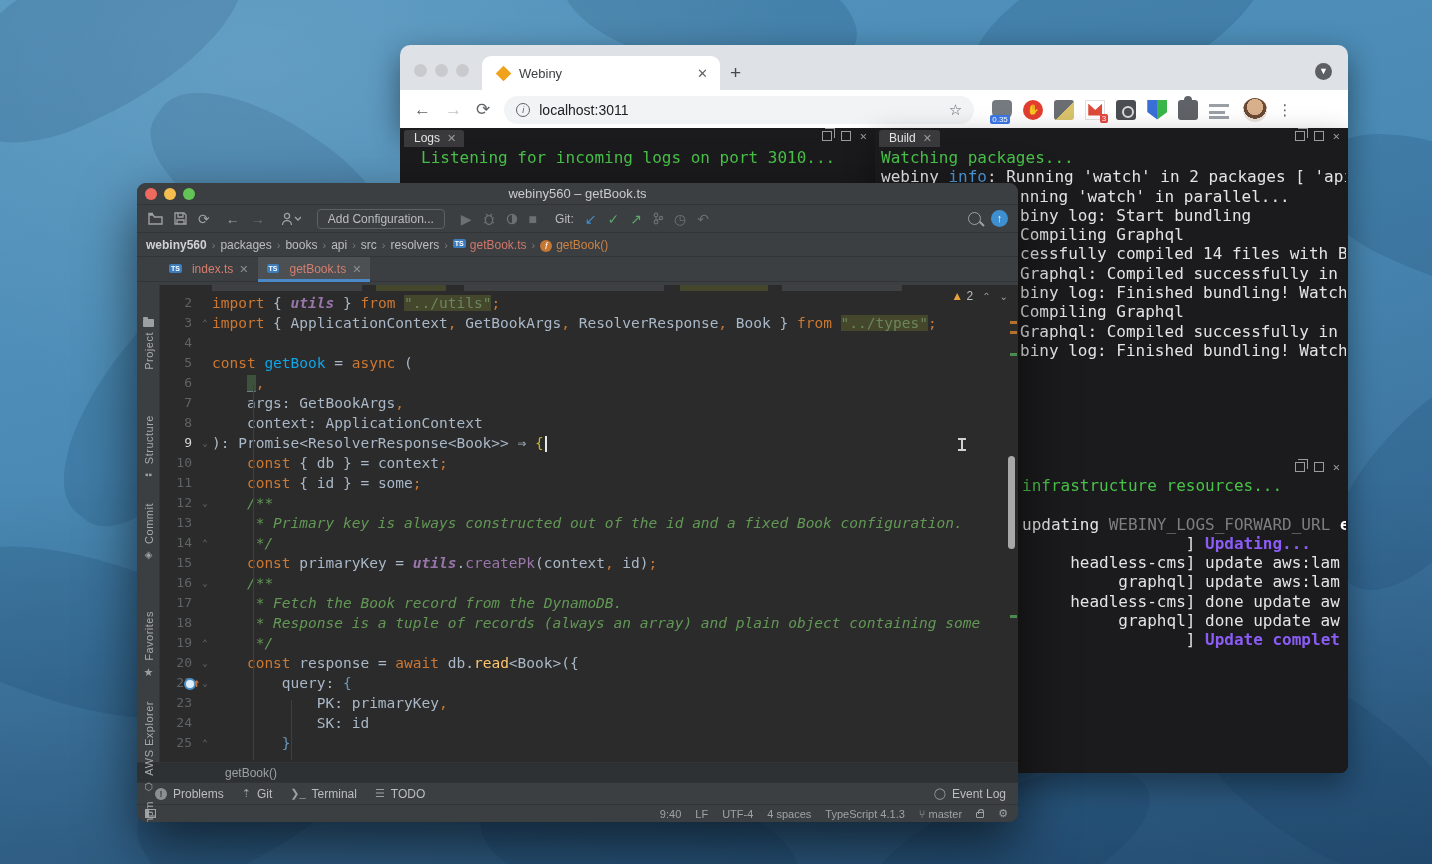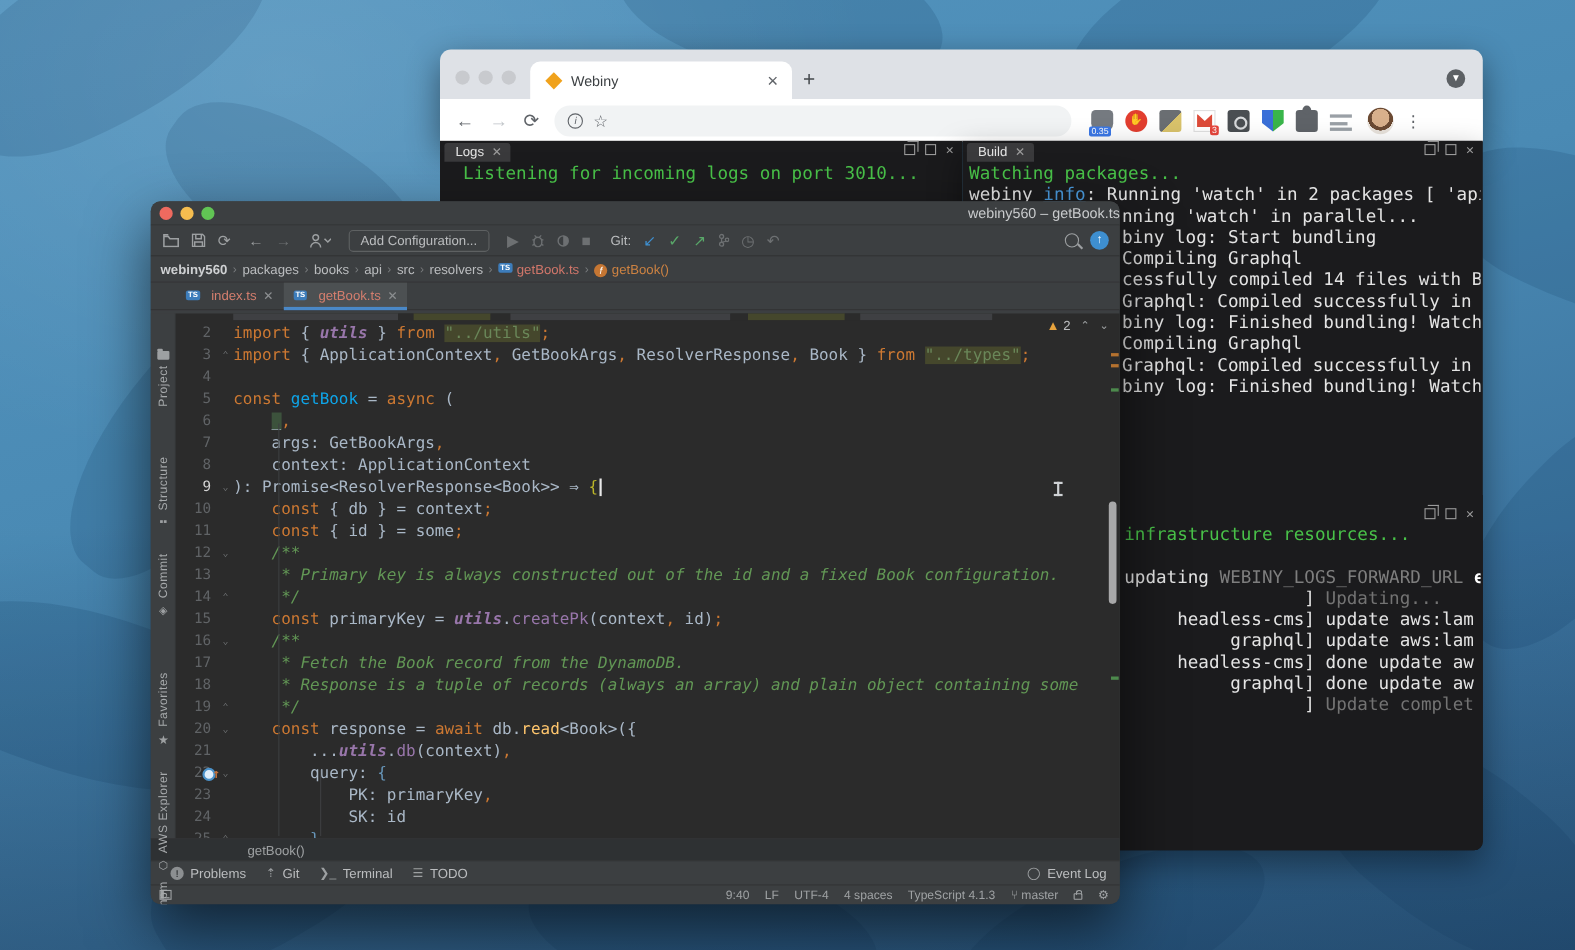--- a/index.html
+++ b/index.html
@@ -54,31 +54,31 @@
   .term-head { position:relative; height:20px;text-decoration:underline; }
   .term-tab { position:absolute; left:4px; top:2px; background:#3a3a3c; color:#e4e4e4; font-size:12px; padding:1px 8px 2px 10px; border-radius:3px 3px 0 0; font-family:"Liberation Sans",sans-serif; }
   .term-tab .x { color:#9a9a9a; margin-left:7px; font-size:11px; }
   .term-ctrls { position:absolute; right:8px; top:3px; display:flex; gap:9px; align-items:center; }
   .tc { width:10px; height:10px; border:1.2px solid #9b9b9b; display:inline-block; }
   .tc.restore { position:relative; }
   .tc.restore::before { content:""; position:absolute; left:2px; top:-4px; width:9px; height:9px; border:1.2px solid #9b9b9b; border-bottom:none; border-left:none; }
   .tc-x { color:#9b9b9b; font-size:12px; line-height:10px; border:none; width:auto; }
   .tlines { position:absolute; font-size:16px; line-height:19.3px; white-space:pre; }
   .tg { color:#49c249; } .tw { color:#e4e4e4; } .tb { color:#4a9add; text-decoration:underline; }
-  .tgr { color:#7e7e7e; } .to { color:#737373; } .tbw { color:#ffffff; font-weight:bold; }
+  .tgr { color:#7e7e7e; } .to { color:#8b5cf6;font-weight:bold; } .tbw { color:#ffffff; font-weight:bold; }
 
   
   #mac-scroll { position:absolute; left:1008px; top:456px; width:7px; height:93px; border-radius:4px; background:rgba(190,190,192,0.85); z-index:50; }
 
   
   #ide { position:absolute; left:137px; top:183px; width:881px; height:639px; background:#3c3f41; border-radius:9px; box-shadow:0 22px 55px rgba(0,0,0,0.6); z-index:40; overflow:hidden; }
   #ide-titlebar { position:relative; height:22px; background:#3c3f41; border-bottom:1px solid #323435; }
   #ide-titlebar .tlights { left:8px; top:5px; gap:7px; }
   #ide-titlebar .tl { width:12px; height:12px; }
-  #ide-title { text-align:right; font-size:13px; color:#c9cbcd; line-height:22px; }
+  #ide-title { text-align:center; font-size:13px; color:#c9cbcd; line-height:22px; }
   #ide-toolbar { position:relative; height:28px; background:#3c3f41; border-bottom:1px solid #323435; display:flex; align-items:center; color:#afb1b3; }
   .tbi { font-size:14px; margin-left:11px; color:#9da0a2; }
   .tbi.dim { color:#6d7072; }
   .tbi.svg { display:inline-flex; }
   #add-config { margin-left:16px; border:1px solid #5e6162; border-radius:4px; font-size:12px; color:#bbbdbf; padding:2px 10px; white-space:nowrap; }
   .git-label { font-size:12px; margin-left:18px; color:#bbbdbf; }
   .tb-right { position:absolute; right:10px; display:flex; align-items:center; gap:10px; }
   .search-glass { width:13px; height:13px; border:1.6px solid #9da0a2; border-radius:50%; position:relative; }
   .search-glass::after { content:""; position:absolute; left:10px; top:10px; width:6px; height:1.6px; background:#9da0a2; transform:rotate(45deg); }
   .up-circle { width:17px; height:17px; border-radius:50%; background:#3e8fd0; color:#fff; font-size:11px; text-align:center; line-height:16px; }
@@ -176,20 +176,21 @@
       <span class="tab-close">✕</span>
     </div>
     <div class="newtab-plus">+</div>
     <div class="tabsearch">▼</div>
     <div id="chrome-toolbar">
       <span class="navic">←</span>
       <span class="navic dis">→</span>
       <span class="navic">⟳</span>
       <div id="omnibox">
         <span class="info-i">i</span>
+        <span class="url-text">localhost:3011</span>
         <span class="star">☆</span>
       </div>
       <div class="exts">
         <span class="ext ext-timer">
             <span class="badge">0.35</span>
           </span>
         <span class="ext ext-adb">✋</span>
         <span class="ext ext-drop"></span>
         <span class="ext ext-mail">
             <span class="badge red">3</span>
@@ -383,21 +384,20 @@
             <div class="crow"><span class="gnum">11</span><span class="gfold"></span><span class="ccode"><span class="tk-p">    </span><span class="tk-k">const </span><span class="tk-p">{ id } = some</span><span class="tk-o">;</span></span></div>
             <div class="crow"><span class="gnum">12</span><span class="gfold">⌄</span><span class="ccode"><span class="tk-p">    </span><span class="tk-c">/**</span></span></div>
             <div class="crow"><span class="gnum">13</span><span class="gfold"></span><span class="ccode"><span class="tk-p">     </span><span class="tk-c">* Primary key is always constructed out of the id and a fixed Book configuration.</span></span></div>
             <div class="crow"><span class="gnum">14</span><span class="gfold">⌃</span><span class="ccode"><span class="tk-p">     </span><span class="tk-c">*/</span></span></div>
             <div class="crow"><span class="gnum">15</span><span class="gfold"></span><span class="ccode"><span class="tk-p">    </span><span class="tk-k">const </span><span class="tk-p">primaryKey = </span><span class="tk-u">utils</span><span class="tk-p">.</span><span class="tk-m">createPk</span><span class="tk-p">(context</span><span class="tk-o">,</span><span class="tk-p"> id)</span><span class="tk-o">;</span></span></div>
             <div class="crow"><span class="gnum">16</span><span class="gfold">⌄</span><span class="ccode"><span class="tk-p">    </span><span class="tk-c">/**</span></span></div>
             <div class="crow"><span class="gnum">17</span><span class="gfold"></span><span class="ccode"><span class="tk-p">     </span><span class="tk-c">* Fetch the Book record from the DynamoDB.</span></span></div>
             <div class="crow"><span class="gnum">18</span><span class="gfold"></span><span class="ccode"><span class="tk-p">     </span><span class="tk-c">* Response is a tuple of records (always an array) and plain object containing some</span></span></div>
             <div class="crow"><span class="gnum">19</span><span class="gfold">⌃</span><span class="ccode"><span class="tk-p">     </span><span class="tk-c">*/</span></span></div>
             <div class="crow"><span class="gnum">20</span><span class="gfold">⌄</span><span class="ccode"><span class="tk-p">    </span><span class="tk-k">const </span><span class="tk-p">response = </span><span class="tk-k">await </span><span class="tk-p">db.</span><span class="tk-f">read</span><span class="tk-p">&lt;Book&gt;({</span></span></div>
-            <div class="crow"><span class="gnum">21</span><span class="gfold"></span><span class="ccode"><span class="tk-p">        ...</span><span class="tk-u">utils</span><span class="tk-p">.</span><span class="tk-m">db</span><span class="tk-p">(context)</span><span class="tk-o">,</span></span></div>
             <div class="crow"><span class="gnum">22</span><span class="gfold">⌄<span class="gicon"></span></span><span class="ccode"><span class="tk-p">        query: </span><span class="tk-b">{</span></span></div>
             <div class="crow"><span class="gnum">23</span><span class="gfold"></span><span class="ccode"><span class="tk-p">            PK: primaryKey</span><span class="tk-o">,</span></span></div>
             <div class="crow"><span class="gnum">24</span><span class="gfold"></span><span class="ccode"><span class="tk-p">            SK: id</span></span></div>
             <div class="crow"><span class="gnum">25</span><span class="gfold">⌃</span><span class="ccode"><span class="tk-p">        </span><span class="tk-b">}</span></span></div>
           </div>
         <div class="iguide" style="left:93px; top:100px; height:375px;"></div>
         <div class="iguide" style="left:131px; top:415px; height:60px;"></div>
         <div id="inspect-widget">
           <span><span class="warn-tri">▲</span> <span>2</span></span>
           <span class="chev">⌃</span>

